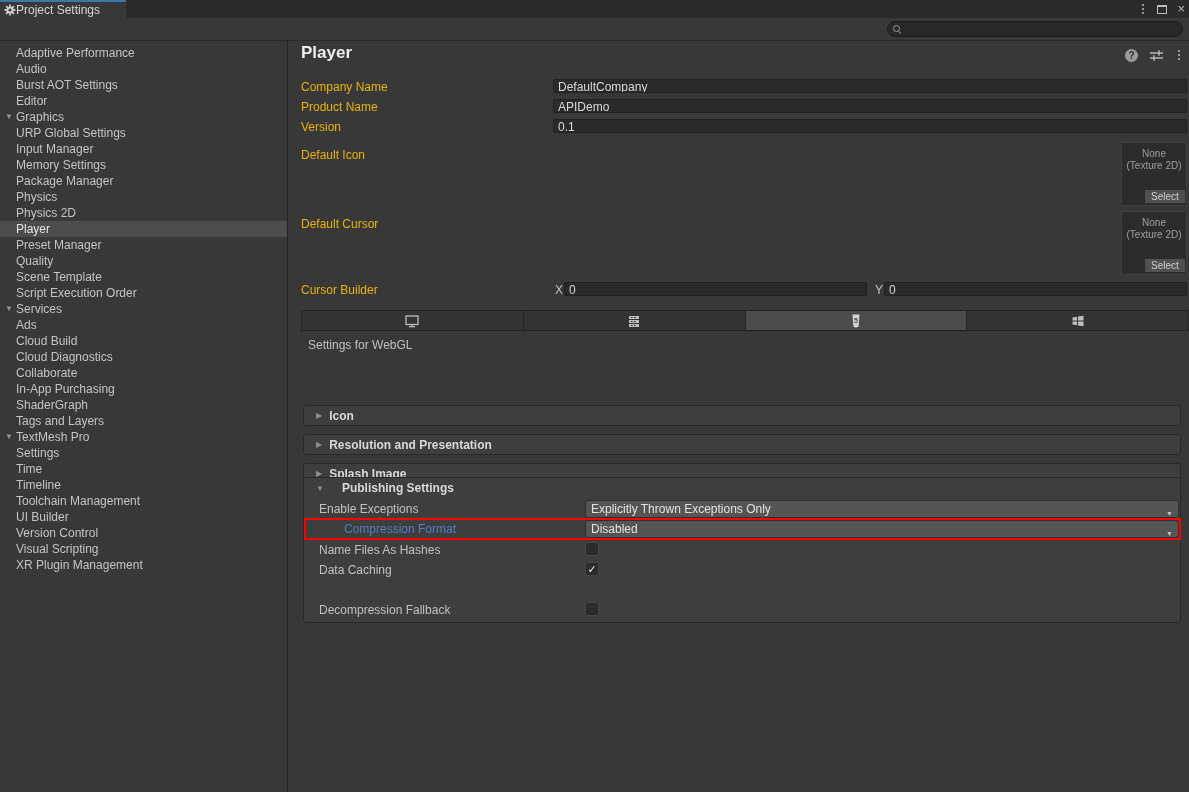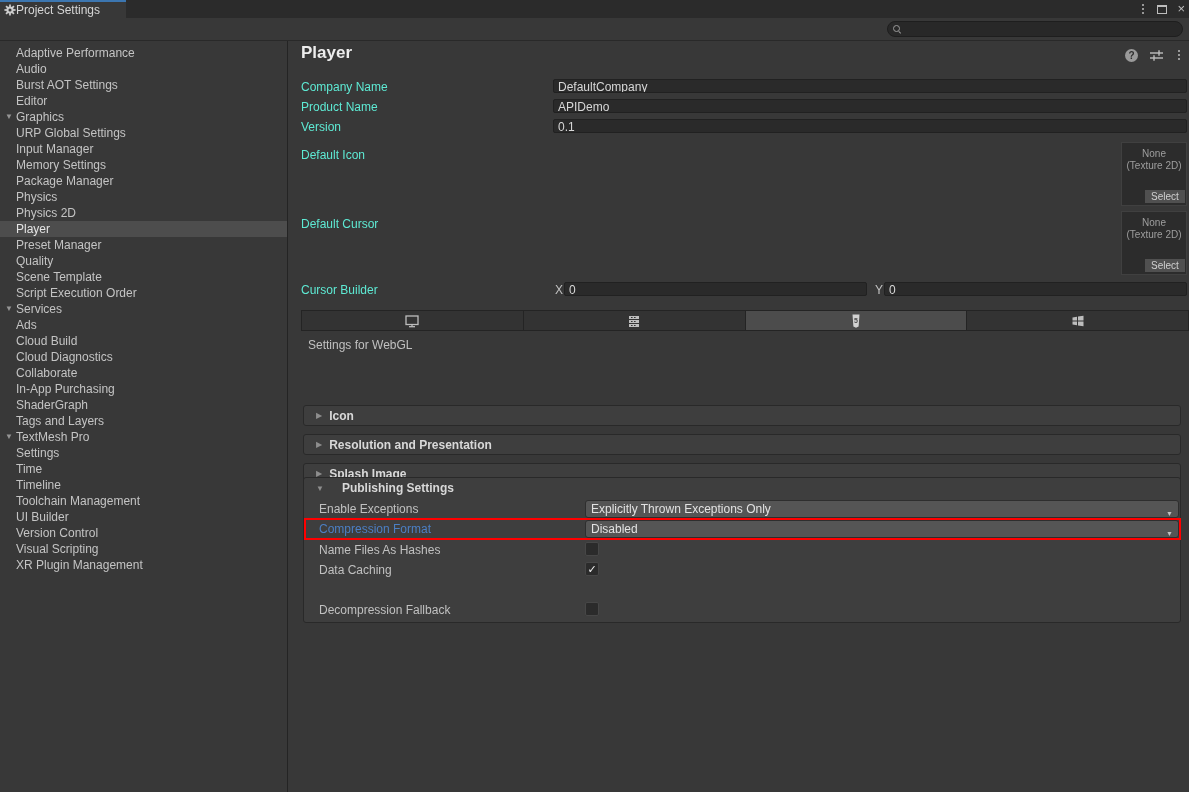--- a/index.html
+++ b/index.html
@@ -51,21 +51,21 @@
   .side-item .tri { position:absolute; left:3px; top:0; width:12px; text-align:center; font-size:8px; color:#949494; visibility:hidden; }
   .side-item.arrow .tri { visibility:visible; }
   .side-item .tri::before { content:"▼"; }
   
   .main { position:absolute; left:288px; top:41px; width:901px; height:751px; background:#383838; }
   .page-title { position:absolute; left:13px; top:2px; font-size:17px; font-weight:bold; color:#EDEDED; }
   .hdr-icons { position:absolute; right:6px; top:7px; display:flex; align-items:center; gap:12px; }
   .help-icon { width:13px; height:13px; border-radius:50%; background:#9A9A9A; color:#2E2E2E; font-size:10px; font-weight:bold; display:flex; align-items:center; justify-content:center; }
   .help-icon::before { content:"?"; }
   .preset-icon { width:13px; height:13px; }
-  .flabel { position:absolute; left:13px; height:16px; line-height:16px; color:#5eead4; white-space:nowrap; }
+  .flabel { position:absolute; left:13px; height:16px; line-height:16px; color:#eab308; white-space:nowrap; }
   .tfield {
     position:absolute; height:14px; line-height:14px;
     background:#2A2A2A; border:1px solid #212121; border-radius:2px;
     color:#D8D8D8; padding-left:4px; white-space:nowrap; overflow:hidden;
   }
   .texbox {
     position:absolute; left:833px; width:66px; height:64px;
     background:#2C2C2C; border:1px solid #404040;
     color:#9E9E9E; font-size:10px; text-align:center; padding-top:5px; line-height:12px;
   }
@@ -94,21 +94,21 @@
   .pubbox {
     position:absolute; left:15px; top:436px; width:878px; height:146px;
     background:#3E3E3E; border:1px solid #292929; border-radius:3px;
   }
   .pub-hdr { position:absolute; left:12px; top:3px; display:flex; align-items:center; gap:18px; }
   .pub-hdr .tri { font-size:8px; color:#8E8E8E; }
   .pub-hdr .tri::before { content:"▼"; }
   .pub-hdr .pub-title { font-weight:bold; color:#D8D8D8; }
   .pub-row { position:absolute; left:0; width:100%; height:18px; }
   .pub-row .plabel { position:absolute; left:15px; top:1px; height:16px; line-height:16px; color:#C0C0C0; white-space:nowrap; }
-  .pub-row .plabel.highlight { color:#4C7FC4; }
+  .pub-row .plabel.highlight { color:#4C7FC4;margin-left:25px; }
   .dropdown {
     position:absolute; left:281px; top:0; width:594px; height:18px;
     background:#555555; border:1px solid #2E2E2E; border-radius:3px;
     color:#E2E2E2; line-height:16px; padding-left:5px; white-space:nowrap; overflow:hidden;
   }
   .dropdown::after { content:"▼"; position:absolute; right:5px; top:5px; font-size:7px; color:#C0C0C0; }
   .checkbox {
     position:absolute; left:281px; top:1px; width:14px; height:14px;
     background:#2B2B2B; border:1px solid #474747; border-radius:2px;
     color:#F2F2F2; font-size:11px; line-height:13px; text-align:center;

